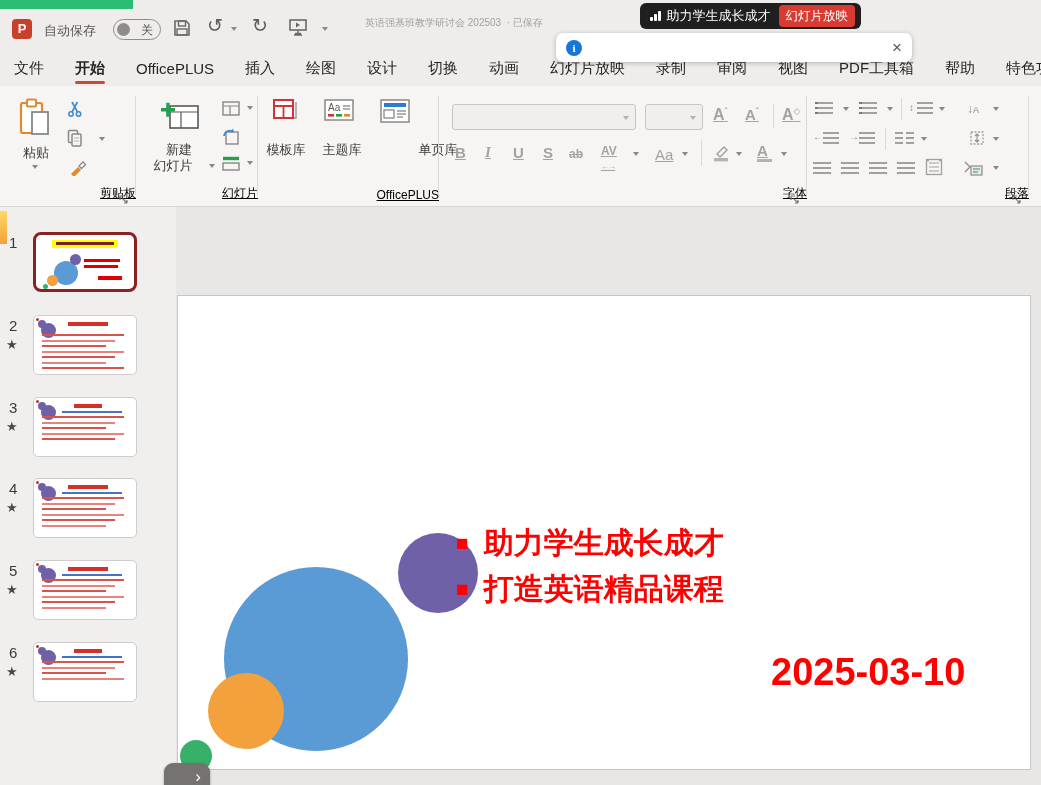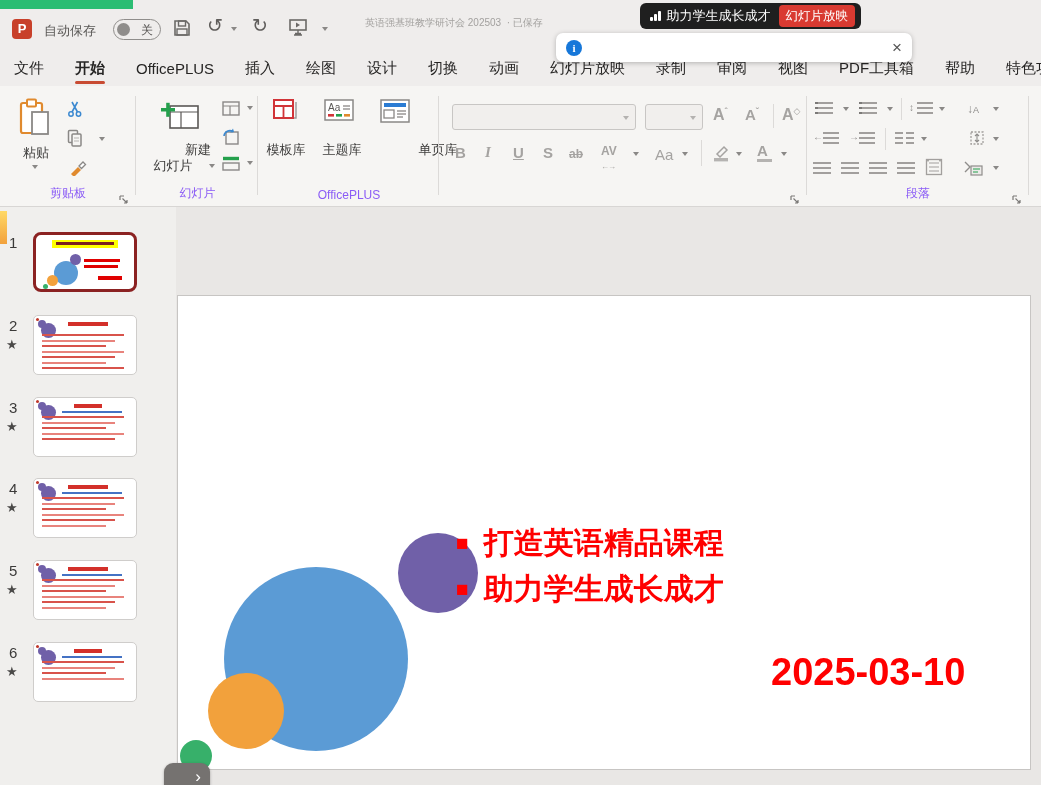--- a/index.html
+++ b/index.html
@@ -31,27 +31,27 @@
   
   .menubar { position:absolute; left:0; top:50px; width:1041px; height:36px; background:#efedec; display:flex; align-items:center; padding-left:12px; gap:27px; white-space:nowrap; overflow:hidden; }
   .menu-item { font-size:15px; color:#262524; cursor:pointer; position:relative; padding:6px 2px; }
   .menu-item.active { font-weight:bold; }
   .menu-item.active::after { content:""; position:absolute; left:2px; right:2px; bottom:0px; height:3px; background:#c84b32; border-radius:2px; }
 
   
   .ribbon { position:absolute; left:0; top:86px; width:1041px; height:121px; background:#f6f5f3; border-bottom:1px solid #d8d6d4; }
   .rgroup { position:absolute; top:0; height:121px; }
   .rgroup::after { content:""; position:absolute; right:0; top:10px; bottom:12px; width:1px; background:#dcdad8; }
-  .glabel { position:absolute; bottom:5px; left:0; right:0; text-align:center; font-size:12px; color:#8b5cf6; }
+  .glabel { position:absolute; bottom:5px; left:0; right:0; text-align:right; font-size:12px; color:#000000;text-decoration:underline; }
   .launcher { position:absolute; bottom:6px; right:7px; width:10px; height:10px; cursor:pointer; }
   .gc { position:absolute; }
   .rlabel { font-size:13px; color:#3b3a39; text-align:center; }
   .combo { position:absolute; height:26px; background:#f1efed; border:1px solid #c8c6c4; border-radius:3px; }
   .combo .caret { position:absolute; right:6px; top:11px; border-top-color:#b4b2b0; }
-  .glyph { position:absolute; font-size:15px; color:#a5a3a1; font-weight:bold; cursor:pointer; }
+  .glyph { position:absolute; font-size:15px; color:#a5a3a1; font-weight:bold; cursor:pointer;text-decoration:underline; }
   .gsm { font-size:12px; }
   .il { width:18px; height:12px; background:repeating-linear-gradient(to bottom,#a29f9d 0 2px,transparent 2px 5px); }
   .il2 { width:16px; height:12px; background:repeating-linear-gradient(to bottom,#a29f9d 0 2px,transparent 2px 5px); }
   .ic { position:absolute; cursor:pointer; }
   .ibul { padding-left:7px; position:relative; }
   .ibul::before { content:""; position:absolute; left:0; top:0; width:3px; height:12px; background:repeating-linear-gradient(to bottom,#7c7a78 0 2.5px,transparent 2.5px 5px); }
   .pre { position:absolute; font-size:10px; color:#8f8d8b; }
 
   
   .thumb-panel { position:absolute; left:0; top:207px; width:176px; height:578px; background:#f0efed; }
@@ -186,21 +186,21 @@
 
     <div class="rgroup" style="left:137px;width:121px;">
       <div class="gc" style="left:24px;top:13px;">
         <svg width="40" height="32" viewBox="0 0 40 32">
             <rect x="9" y="7" width="28" height="22" fill="#fff" stroke="#5a5856" stroke-width="1.6"></rect>
             <path d="M9 13 h28 M20 13 v16" stroke="#5a5856" stroke-width="1.2" fill="none"></path>
             <rect x="0" y="9" width="14" height="3.5" fill="#24a04c"></rect>
             <rect x="5.2" y="3.8" width="3.5" height="14" fill="#24a04c"></rect>
           </svg>
       </div>
-      <div class="gc rlabel" style="left:10px;top:55px;width:64px;text-align:right;">新建</div>
+      <div class="gc rlabel" style="left:10px;top:55px;width:64px;">新建</div>
       <div class="gc rlabel" style="left:0px;top:71px;width:72px;">幻灯片</div>
       <div class="gc caret" style="left:72px;top:78px;"></div>
       <div class="gc" style="left:85px;top:15px;">
         <svg width="18" height="15" viewBox="0 0 18 15">
             <rect x="1" y="1" width="16" height="13" fill="none" stroke="#8a8886" stroke-width="1.4"></rect>
             <path d="M1 5 h16 M8 5 v9" stroke="#8a8886" stroke-width="1.2"></path>
           </svg>
       </div>
       <div class="gc caret" style="left:110px;top:20px;"></div>
       <div class="gc" style="left:85px;top:42px;">
@@ -275,20 +275,21 @@
       <div class="gc" style="left:262px;top:54px;width:1px;height:26px;background:#dcdad8;"></div>
       <div class="gc" style="left:272px;top:56px;">
         <svg width="20" height="20" viewBox="0 0 20 20">
             <path d="M6 12 l7-7 3 3 -7 7z" fill="none" stroke="#a5a3a1" stroke-width="1.5"></path>
             <rect x="3" y="16" width="14" height="3.4" fill="#b5b3b1"></rect>
           </svg>
       </div>
       <div class="gc caret" style="left:297px;top:66px;"></div>
       <div class="glyph" style="left:318px;top:56px;"><span>A</span><div style="width:15px;height:3.4px;background:#b5b3b1;margin-top:0px;"></div></div>
       <div class="gc caret" style="left:342px;top:66px;"></div>
+      <div class="glabel">字体</div>
       <div class="launcher">
         <svg width="10" height="10" viewBox="0 0 10 10">
             <path d="M1 1 H5 M1 1 V5 M3.5 3.5 L8 8 M8 8 v-3 M8 8 h-3" stroke="#7a7876" stroke-width="1.2" fill="none"></path>
           </svg>
       </div>
     </div>
 
     <div class="rgroup" style="left:807px;width:222px;">
       <div class="ic" style="left:8px;top:16px;">
           <div class="il ibul"></div>
@@ -479,22 +480,22 @@
       </div>
     </div>
 
   <div class="canvas">
     <div class="slide">
       <div class="circle" style="left:46px;top:271px;width:184px;height:184px;background:#5B9BD5;"></div>
       <div class="circle" style="left:30px;top:377px;width:76px;height:76px;background:#F2A13C;"></div>
       <div class="circle" style="left:2px;top:444px;width:32px;height:32px;background:#37B06A;"></div>
       <div class="circle" style="left:220px;top:237px;width:80px;height:80px;background:#7060A8;"></div>
       <div class="bullets">
+        <div><span class="bullet-sq">■</span><span>助力学生成长成才</span></div>
         <div><span class="bullet-sq">■</span><span>打造英语精品课程</span></div>
-        <div><span class="bullet-sq">■</span><span>助力学生成长成才</span></div>
       </div>
       <div class="slide-date">2025-03-10</div>
     </div>
     <div class="corner-widget">
         <span>›</span>
       </div>
   </div>
 
 </div>
 

